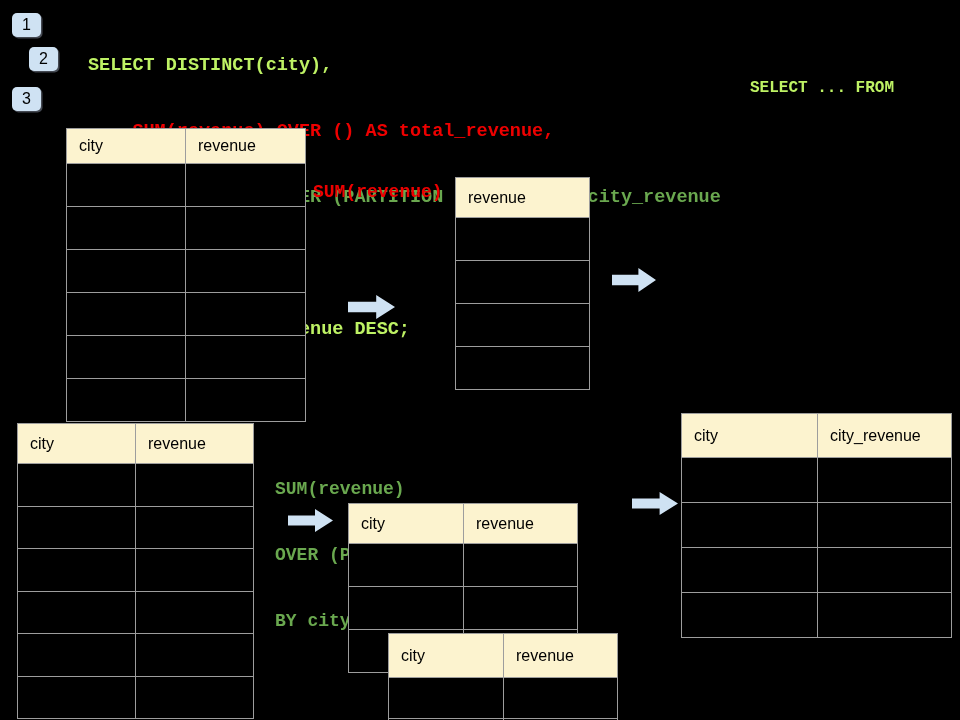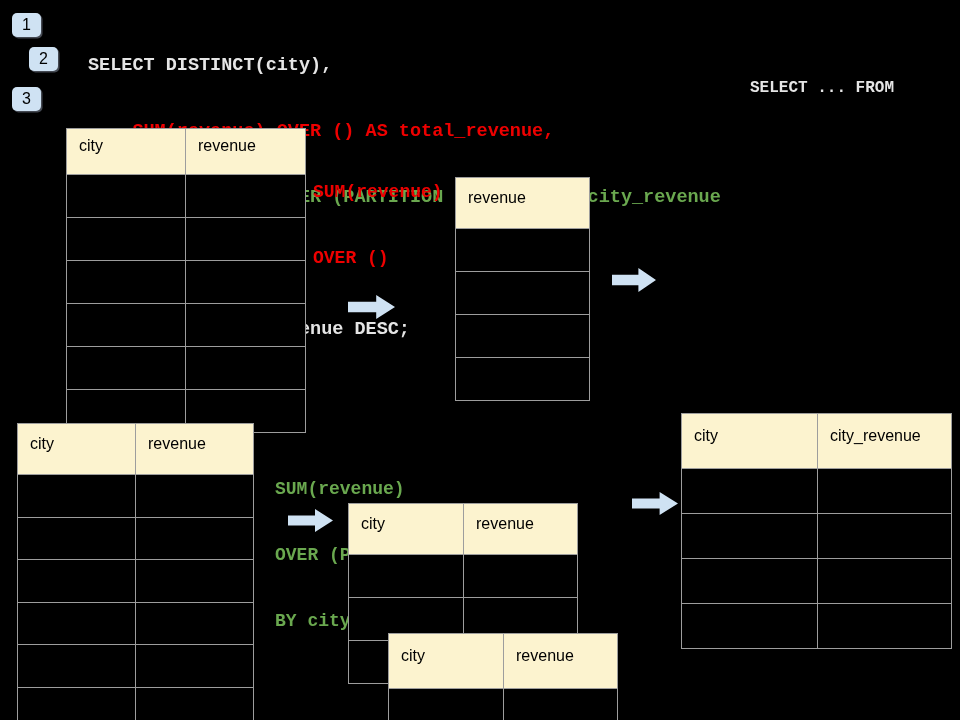--- a/index.html
+++ b/index.html
@@ -12,21 +12,21 @@
   #canvas {
     position: relative;
     width: 960px; height: 720px;
     background: #000;
     overflow: hidden;
   }
 
   
   .mono { font-family: "Liberation Mono", "DejaVu Sans Mono", monospace; font-weight: bold; white-space: pre; }
   .sql-block { position: absolute; left: 88px; top: 11px; font-size: 18.5px; line-height: 22px; }
-  .c-purple { color: #e5e5e5; }
+  .c-purple { color: #bef264; }
   .c-red    { color: #ee0000; }
   .c-green  { color: #6aa84f; }
 
   .side-note { position: absolute; left: 750px; top: 36px; font-size: 16px; line-height: 21px; }
 
   .label-total     { position: absolute; left: 313px; top: 137px; font-size: 18px; line-height: 22px; }
   .label-partition { position: absolute; left: 275px; top: 434px; font-size: 18px; line-height: 22px; }
 
   
   .badge {
@@ -41,21 +41,21 @@
   #badge-3 { left: 12px; top: 87px; }
 
   
   table.dtable {
     position: absolute; border-collapse: collapse; table-layout: fixed;
   }
   table.dtable th, table.dtable td { border: 1px solid #9d9d9d; }
   table.dtable th {
     background: #fcf3cf; color: #000;
     font-size: 16px; font-weight: normal; text-align: left;
-    padding: 0 0 11px 12px; vertical-align: middle;
+    padding: 0 0 0 12px; vertical-align: middle;
   }
   table.dtable td { background: #000; padding: 0; }
 
   #t1 { left: 66px;  top: 128px; }  #t1 th { height: 34px; }  #t1 td { height: 42px; }
   #t2 { left: 455px; top: 177px; }  #t2 th { height: 39px; }  #t2 td { height: 42px; }
   #t3 { left: 17px;  top: 423px; }  #t3 th { height: 39px; }  #t3 td { height: 41.5px; }
   #t4 { left: 348px; top: 503px; }  #t4 th { height: 39px; }  #t4 td { height: 42px; }
   #t5 { left: 388px; top: 633px; z-index: 3; }  #t5 th { height: 43px; }  #t5 td { height: 40px; }
   #t6 { left: 681px; top: 413px; }  #t6 th { height: 43px; }  #t6 td { height: 44px; }
 
@@ -92,21 +92,20 @@
     <div class="c-purple">  FROM rides</div>
     <div class="c-purple">  ORDER by city_revenue DESC;</div>
   </div>
 
   <div class="side-note mono c-purple">
     <div>SELECT ... FROM</div>
   </div>
 
   <div class="label-total mono c-red">
     <div>SUM(revenue)</div>
-    <div>OVER ()</div>
   </div>
 
   <div class="label-partition mono c-green">
     <div>SUM(revenue)</div>
     <div>OVER (PARTITION</div>
     <div>BY city)</div>
   </div>
 
   <table class="dtable" id="t1">
     <colgroup>

